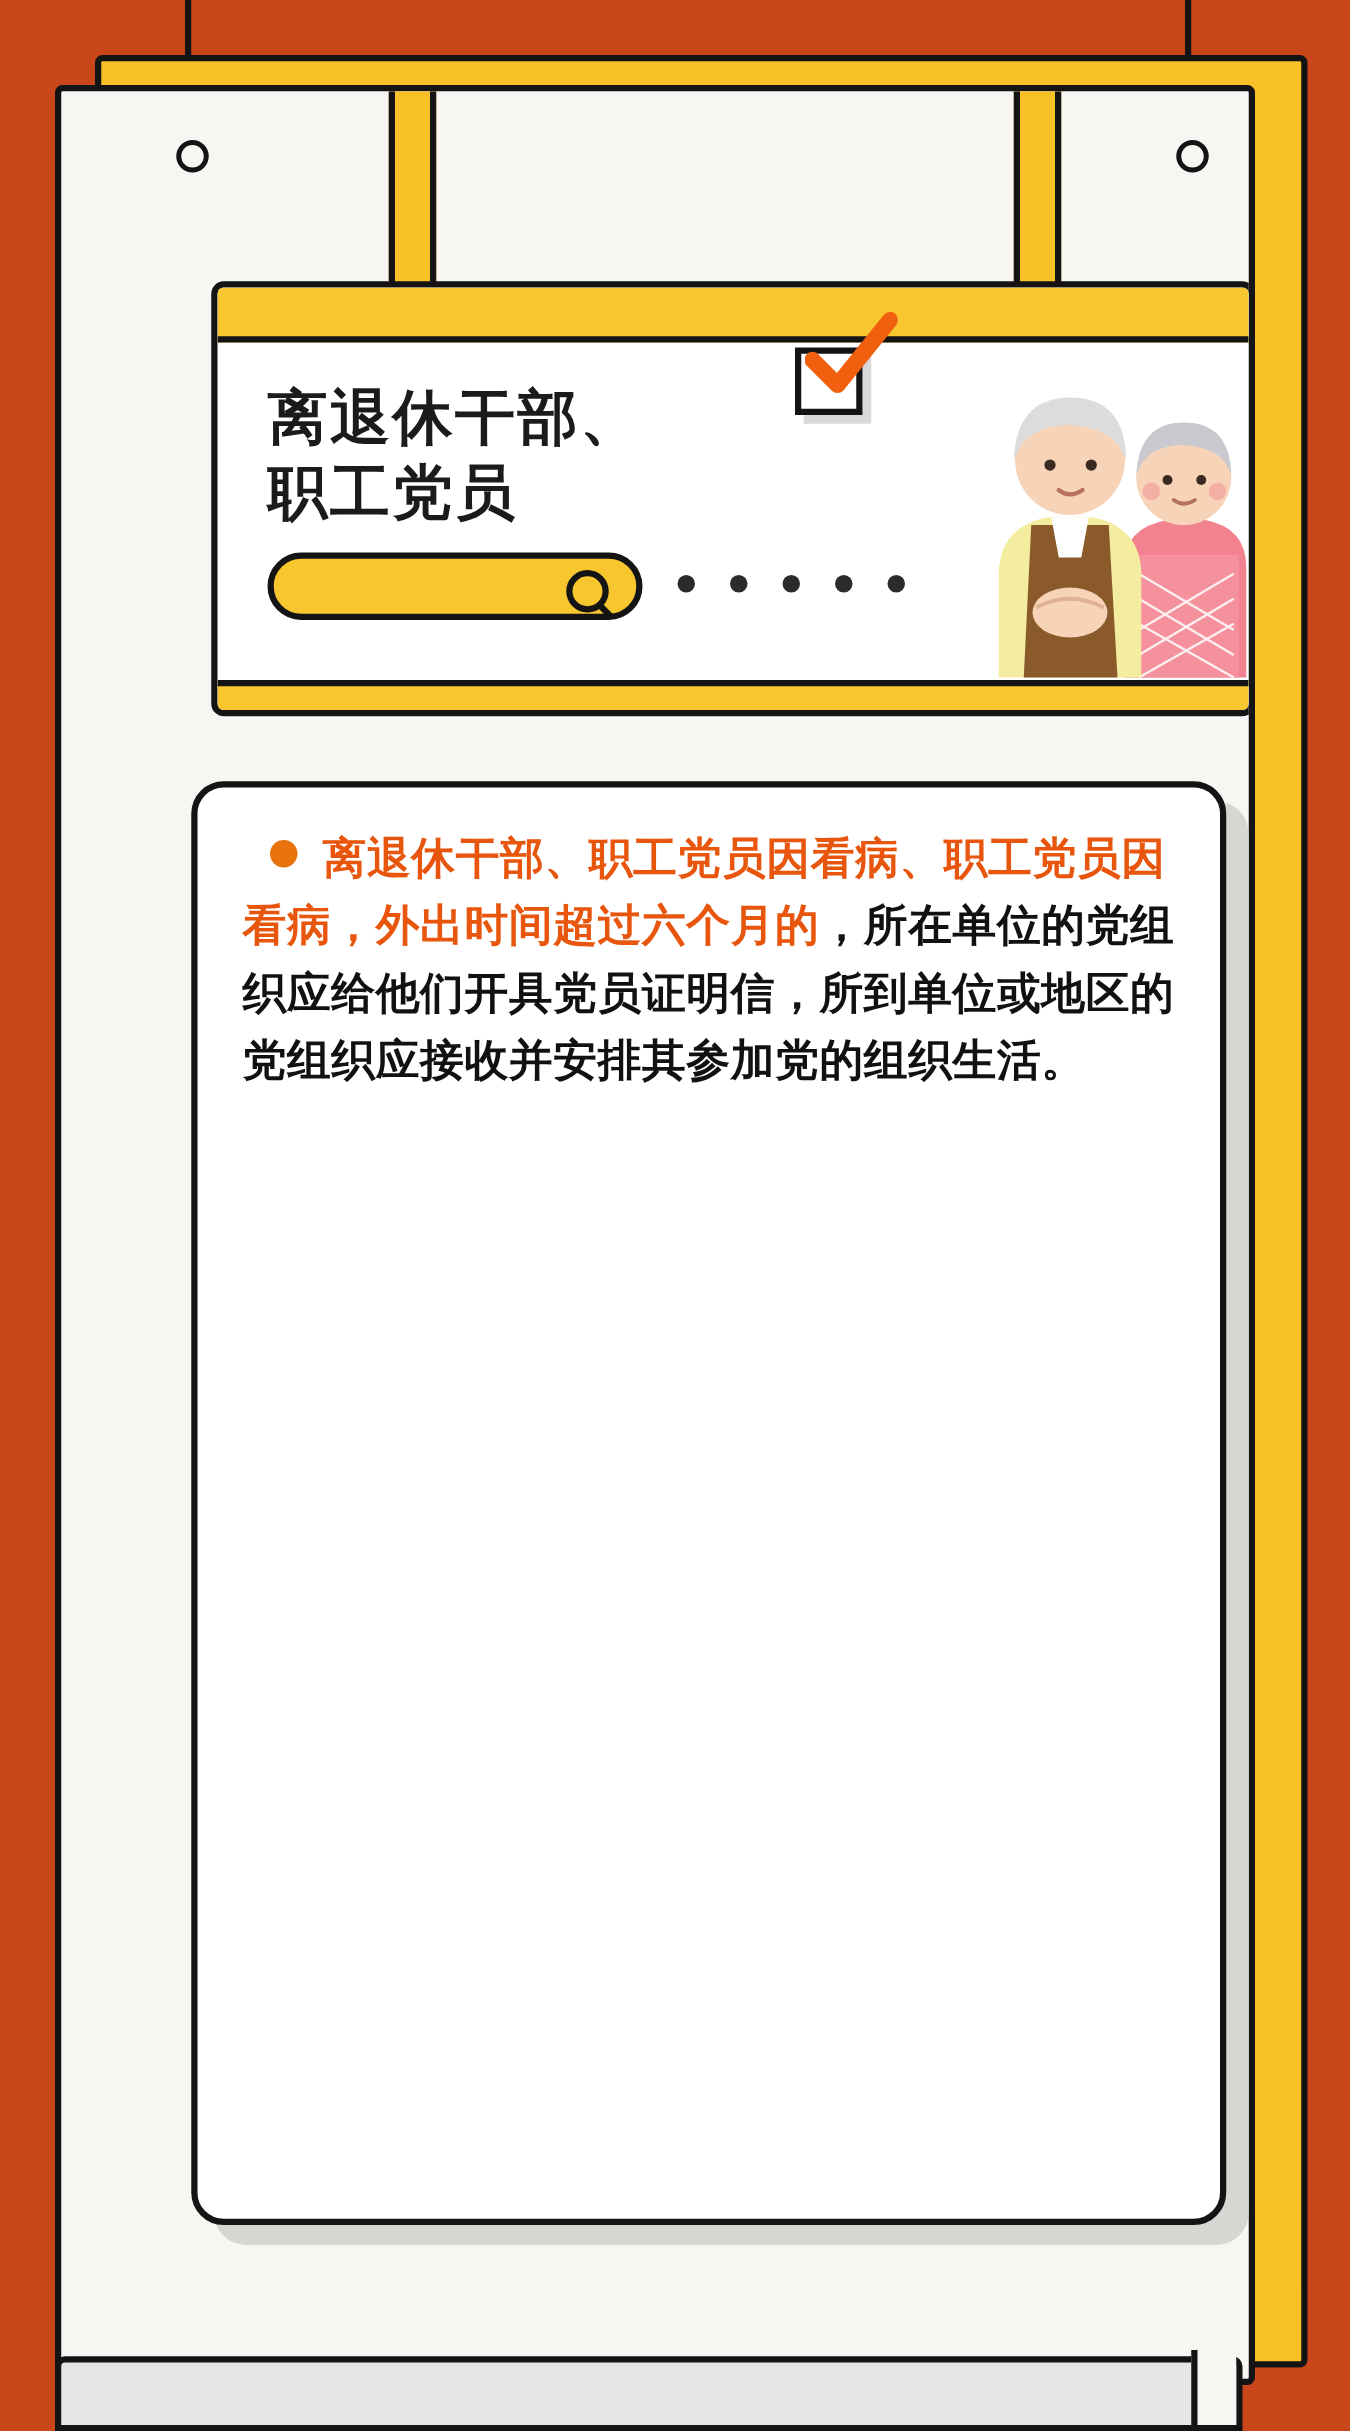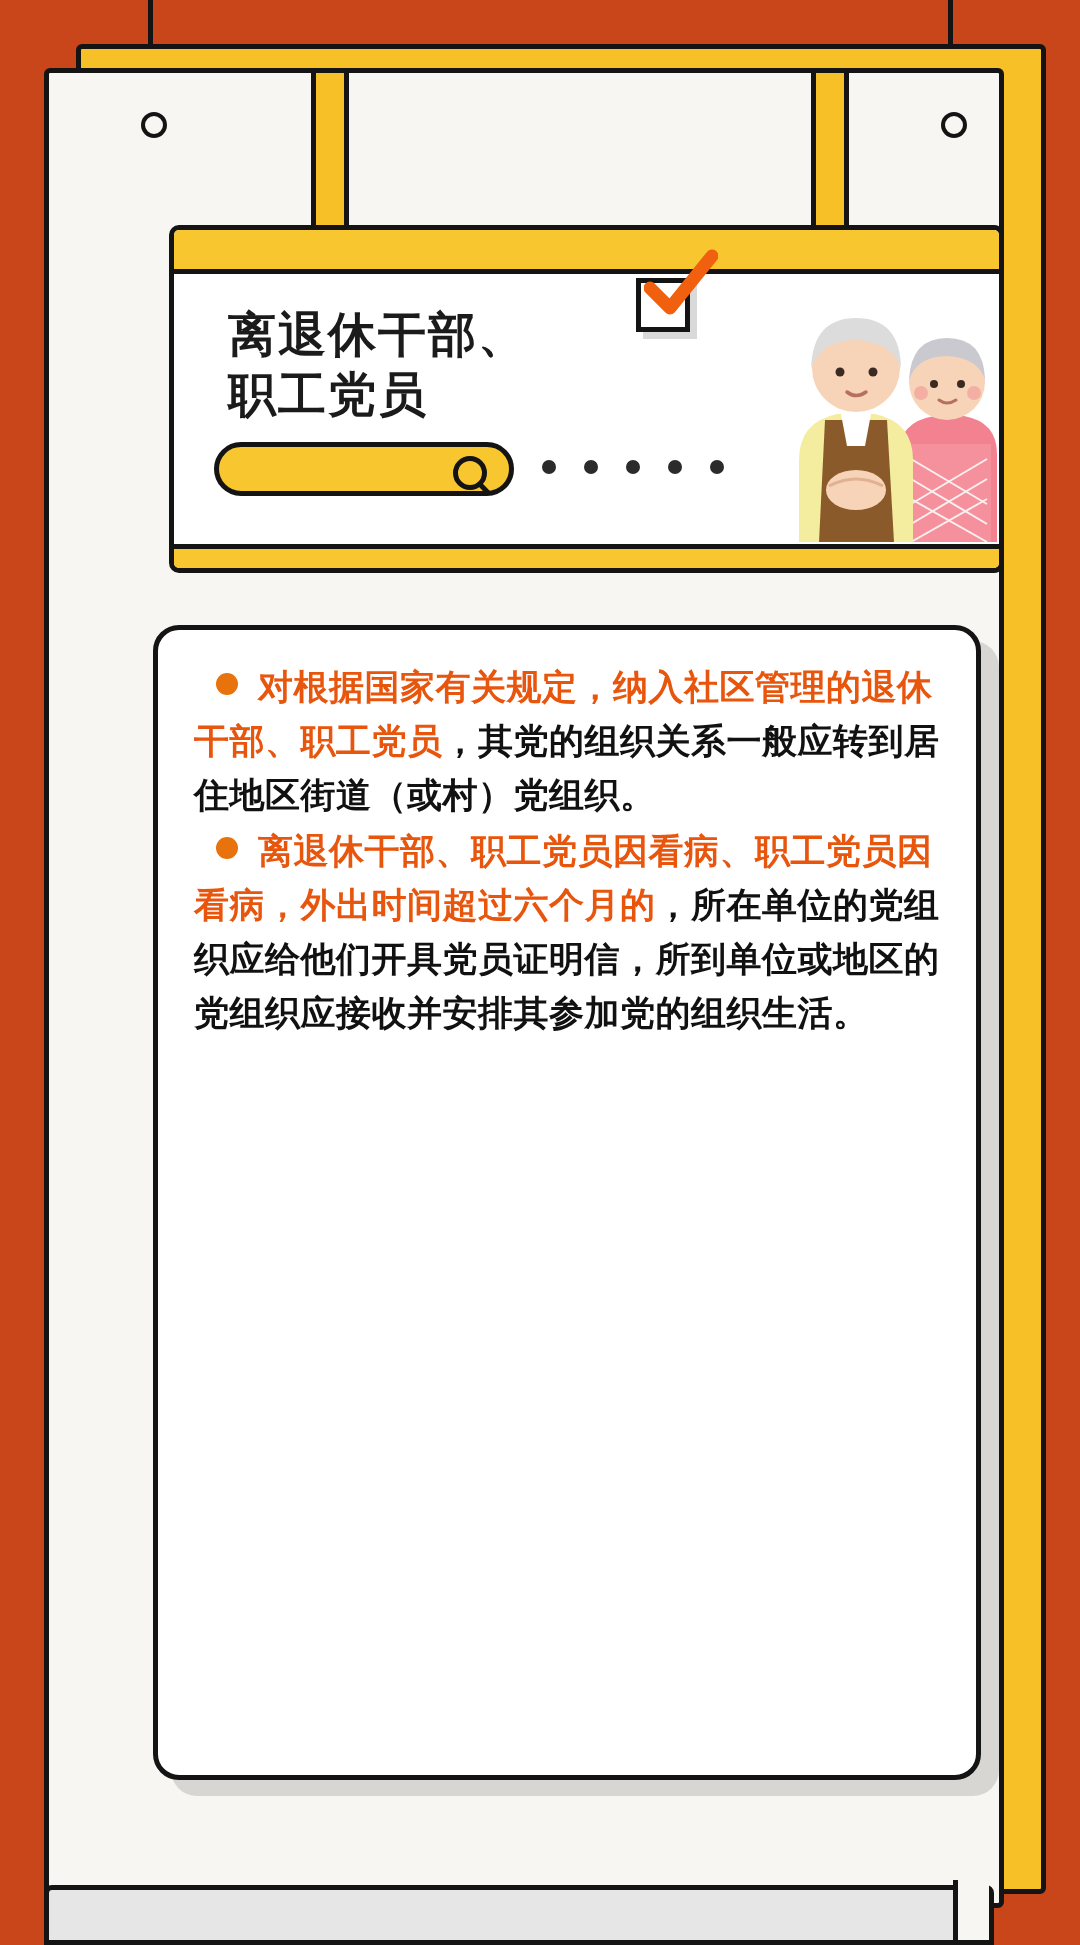--- a/index.html
+++ b/index.html
@@ -117,21 +117,20 @@
   .banner-title {
     position: absolute;
     left: 40px;
     top: 75px;
     font-size: 48px;
     line-height: 60px;
     font-weight: bold;
     color: #1b1b1b;
     letter-spacing: 2px;
     white-space: pre-line;
-    margin-left: 14px;
   }
   .search-pill {
     position: absolute;
     left: 40px;
     top: 212px;
     width: 300px;
     height: 54px;
     background: #f8c62f;
     border: 5px solid #141414;
     border-radius: 30px;
@@ -340,23 +339,20 @@
           <path d="M118 98 Q127 105 137 98" stroke="#b5705e" stroke-width="3.5" fill="none" stroke-linecap="round"></path>
           <ellipse cx="127" cy="196" rx="30" ry="20" fill="#f7d3b8"></ellipse>
           <path d="M100 192 Q127 178 154 192" stroke="#e0b294" stroke-width="3" fill="none"></path>
         </g>
       </svg>
     </div>
 
     <div class="content-shadow"></div>
     <div class="content-card">
 
-      <p class="para">
-        <span class="bullet"></span><span class="hl-orange">对根据国家有关规定，纳入社区管</span><span class="hl-orange">理的退休干部、职工党员</span><span>，其党的组织关系一般应转到居住地区街道（或村）党组织。</span>
-      </p>
 
 
       <p class="para">
         <span class="bullet"></span><span class="hl-orange">离退休干部、职工党员因看病、职工党员因看病，外出时间超过六个月的</span><span>，所在单位的党组织应给他们开具党员证明信，所到单位或地区的党组织应接收并安排其参加党的组织生活。</span>
       </p>
 
 
     </div>
   </div>
 

